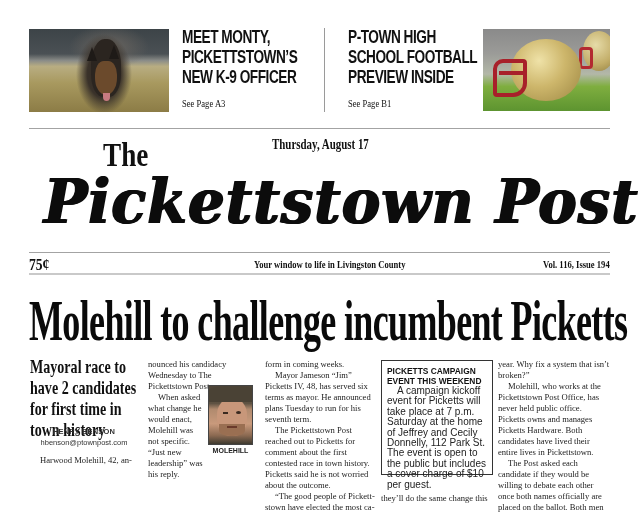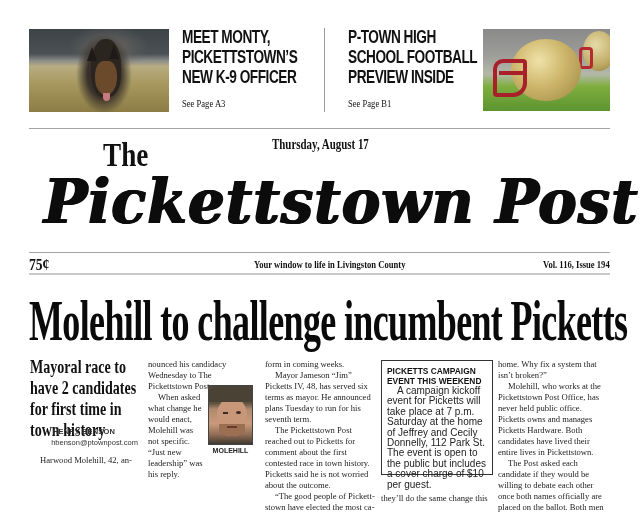--- a/index.html
+++ b/index.html
@@ -86,21 +86,21 @@
   .col { position: absolute; top: 359px; font-family: "Liberation Serif", serif; font-size: 8.6px; line-height: 11px; color: #222; }
   .col p { text-align: left; }
   .indent { text-indent: 10px; }
 
   .subhead {
     position: absolute; left: 30px; top: 356px; font-family: "Liberation Serif", serif; font-weight: bold;
     font-size: 19px; line-height: 21px; color: #111; transform: scaleX(0.74); transform-origin: left top; width: 150px;
   }
   .byline-name { position: absolute; left: 30px; top: 427px; width: 108px; text-align: center;
     font-family: "Liberation Sans", sans-serif; font-weight: bold; font-size: 7.5px; color: #333; letter-spacing: 0.2px; }
-  .byline-email { position: absolute; left: 30px; top: 438px; width: 108px; text-align: right;
+  .byline-email { position: absolute; left: 30px; top: 438px; width: 108px; text-align: center;
     font-family: "Liberation Sans", sans-serif; font-size: 7.5px; color: #333; }
 
   .mug { position: absolute; left: 208px; top: 385px; width: 45px; height: 60px; border: 1px solid #444; overflow: hidden;
     background: linear-gradient(180deg, #4d4437 0%, #5e5242 30%, #b08a6e 40%, #c99a7c 65%, #8c6a52 85%, #3e3a30 100%); }
   .mug-hat { position: absolute; left: -2px; top: 0; width: 49px; height: 16px; background: #4a4235; border-radius: 40% 40% 10% 10%; }
   .mug-face { position: absolute; left: 8px; top: 12px; width: 30px; height: 38px; border-radius: 45%; background: #c8977a; }
   .mug-eye1 { position: absolute; left: 14px; top: 26px; width: 5px; height: 2px; background: #3a2a20; }
   .mug-eye2 { position: absolute; left: 27px; top: 25px; width: 5px; height: 3px; background: #3a2a20; border-radius: 50%; }
   .mug-beard { position: absolute; left: 10px; top: 38px; width: 26px; height: 12px; border-radius: 0 0 45% 45%; background: #9a6f52; }
   .mug-mouth { position: absolute; left: 18px; top: 40px; width: 10px; height: 2px; background: #6a3a2a; }
@@ -191,16 +191,16 @@
 
 <div class="sidebar-box">
   <div class="sidebar-title">PICKETTS CAMPAIGN EVENT THIS WEEKEND</div>
   <p class="sidebar-text indent">A campaign kickoff event for Picketts will take place at 7 p.m. Saturday at the home of Jeffrey and Cecily Donnelly, 112 Park St. The event is open to the public but includes a cover charge of $10 per guest.</p>
 </div>
 <div class="col" style="left:381px; top:493px; width:112px;">
   <p>they’ll do the same change this</p>
 </div>
 
 <div class="col" style="left:498px; width:112px;">
-  <p>home. Why fix a system that isn’t broken?”</p>
+  <p>year. Why fix a system that isn’t broken?”</p>
   <p class="indent">Molehill, who works at the Pickettstown Post Office, has never held public office. Picketts owns and manages Picketts Hard­ware. Both candidates have lived their entire lives in Pickettstown.</p>
   <p class="indent">The Post asked each candidate if they would be willing to debate each other once both names of­ficially are placed on the ballot. Both men expressed interest in the opportunity.</p>
 </div>
 
 </body></html>

